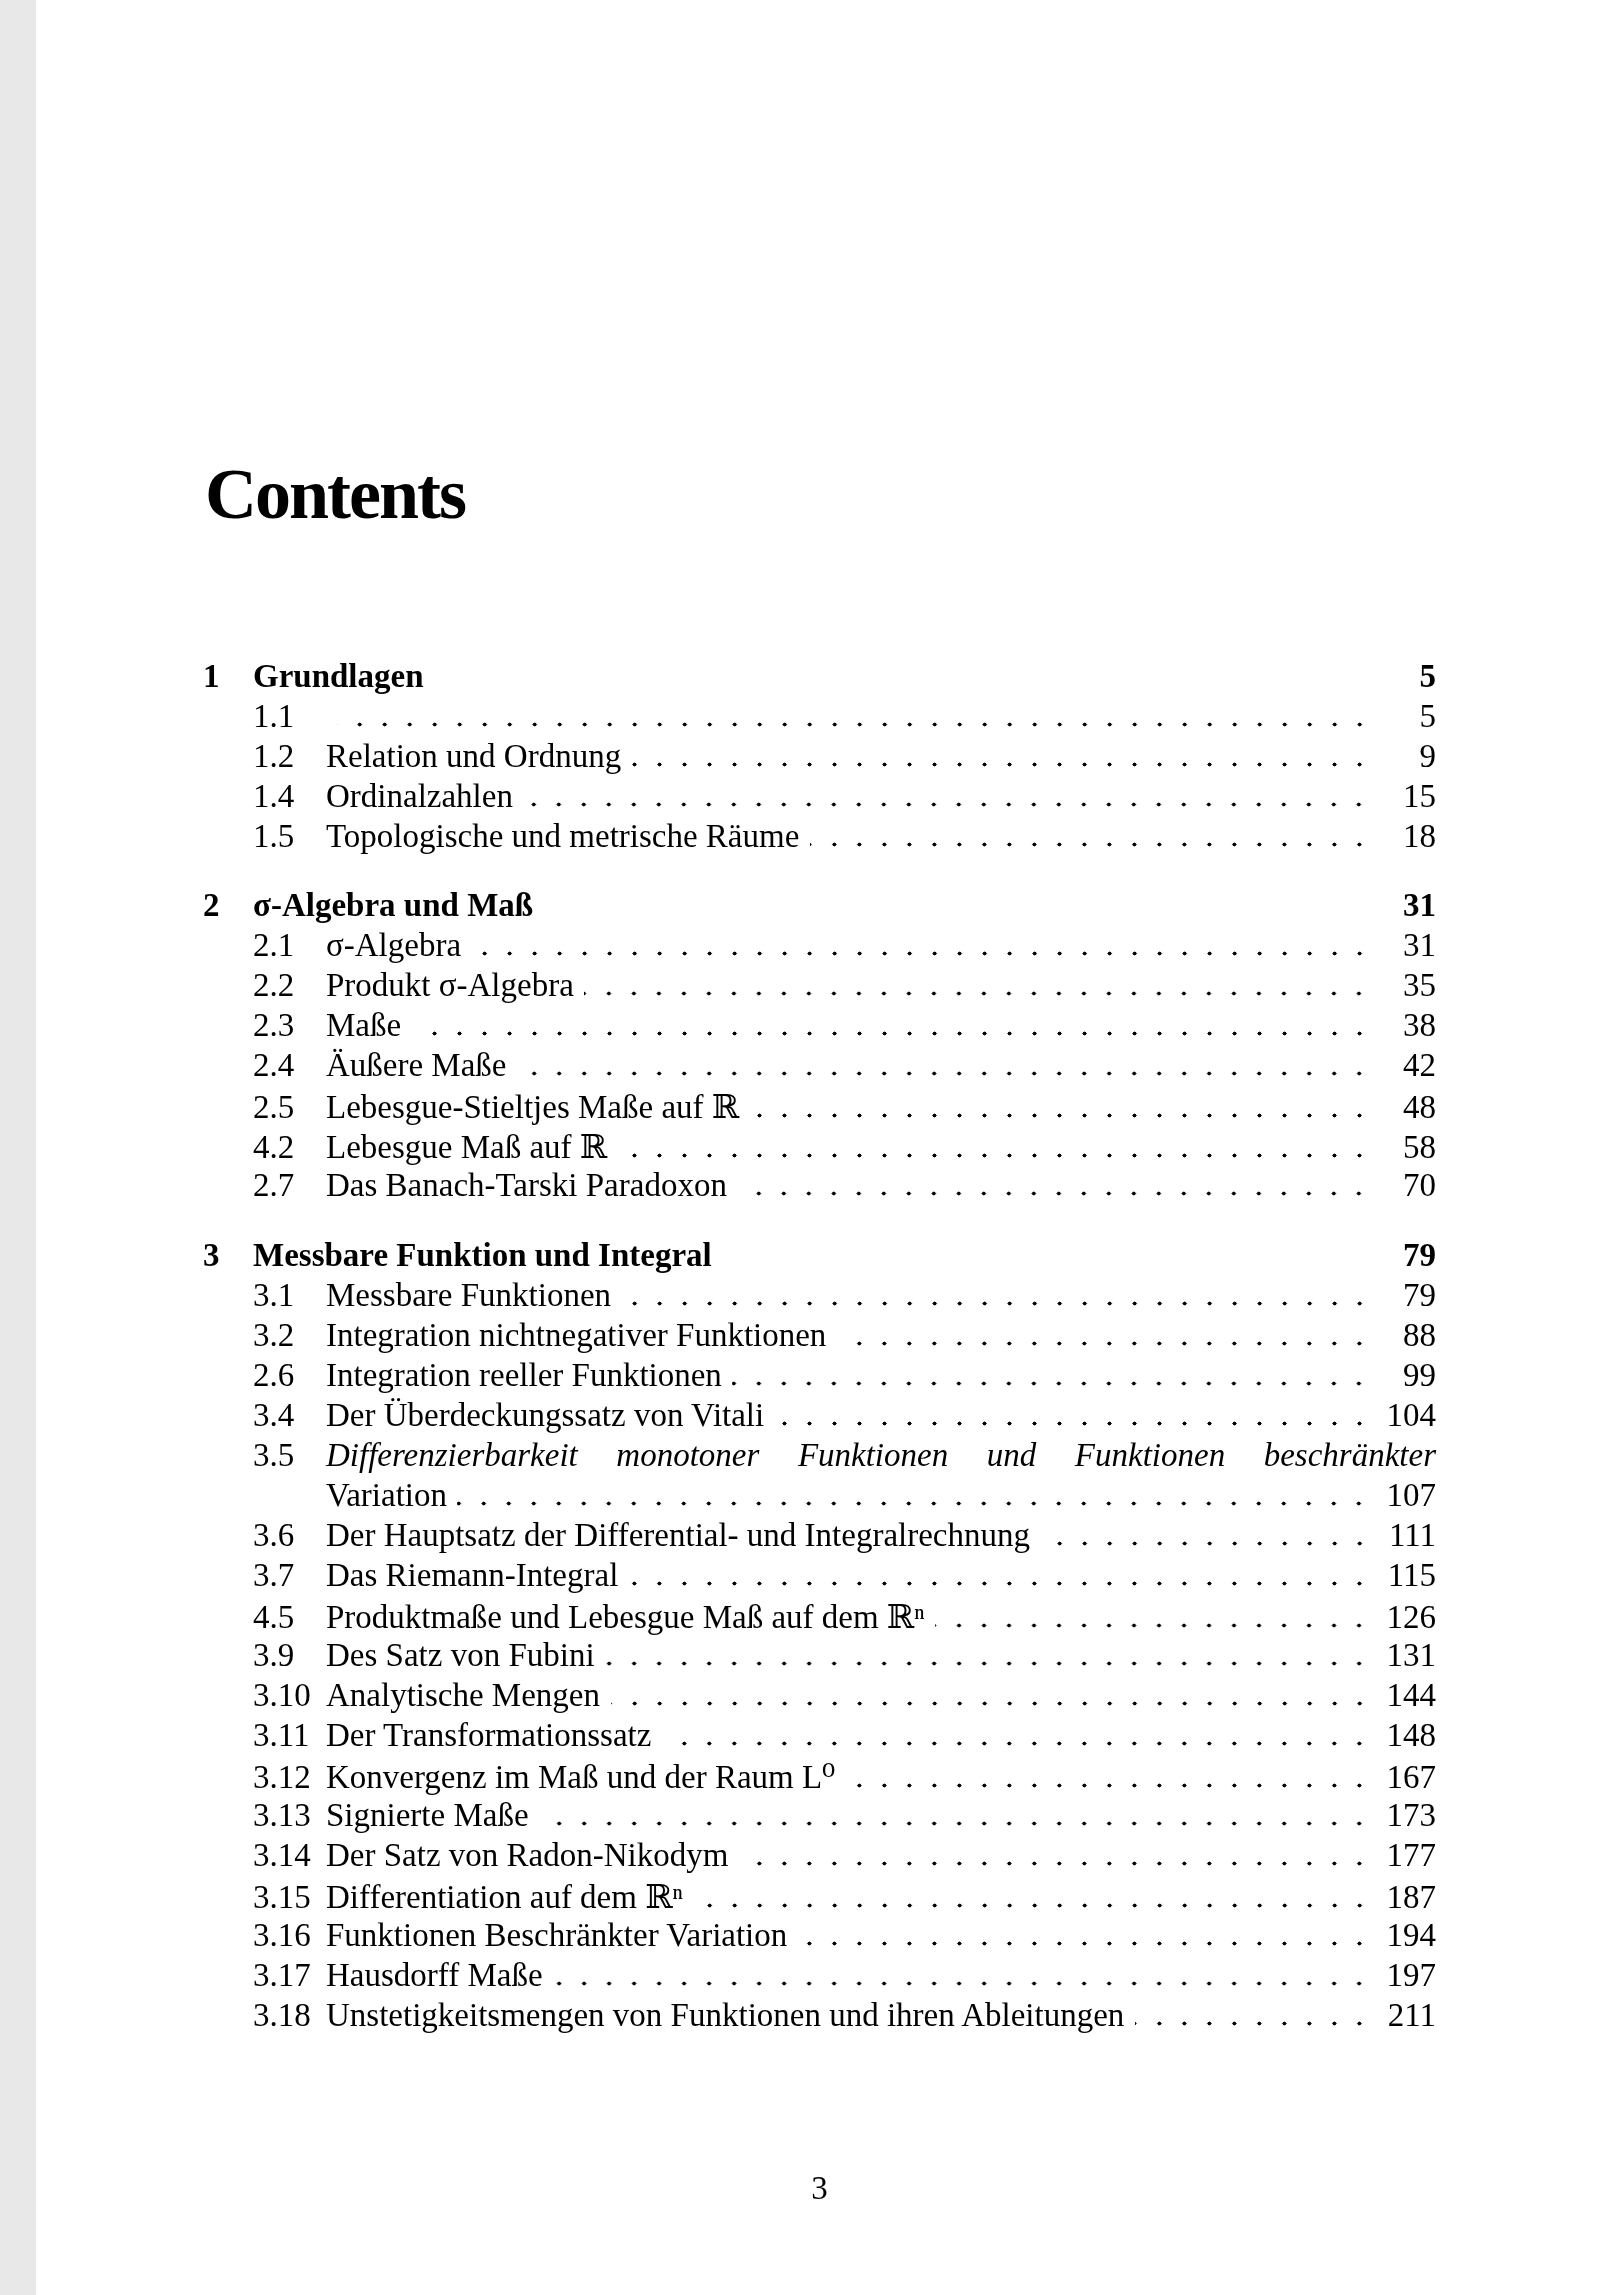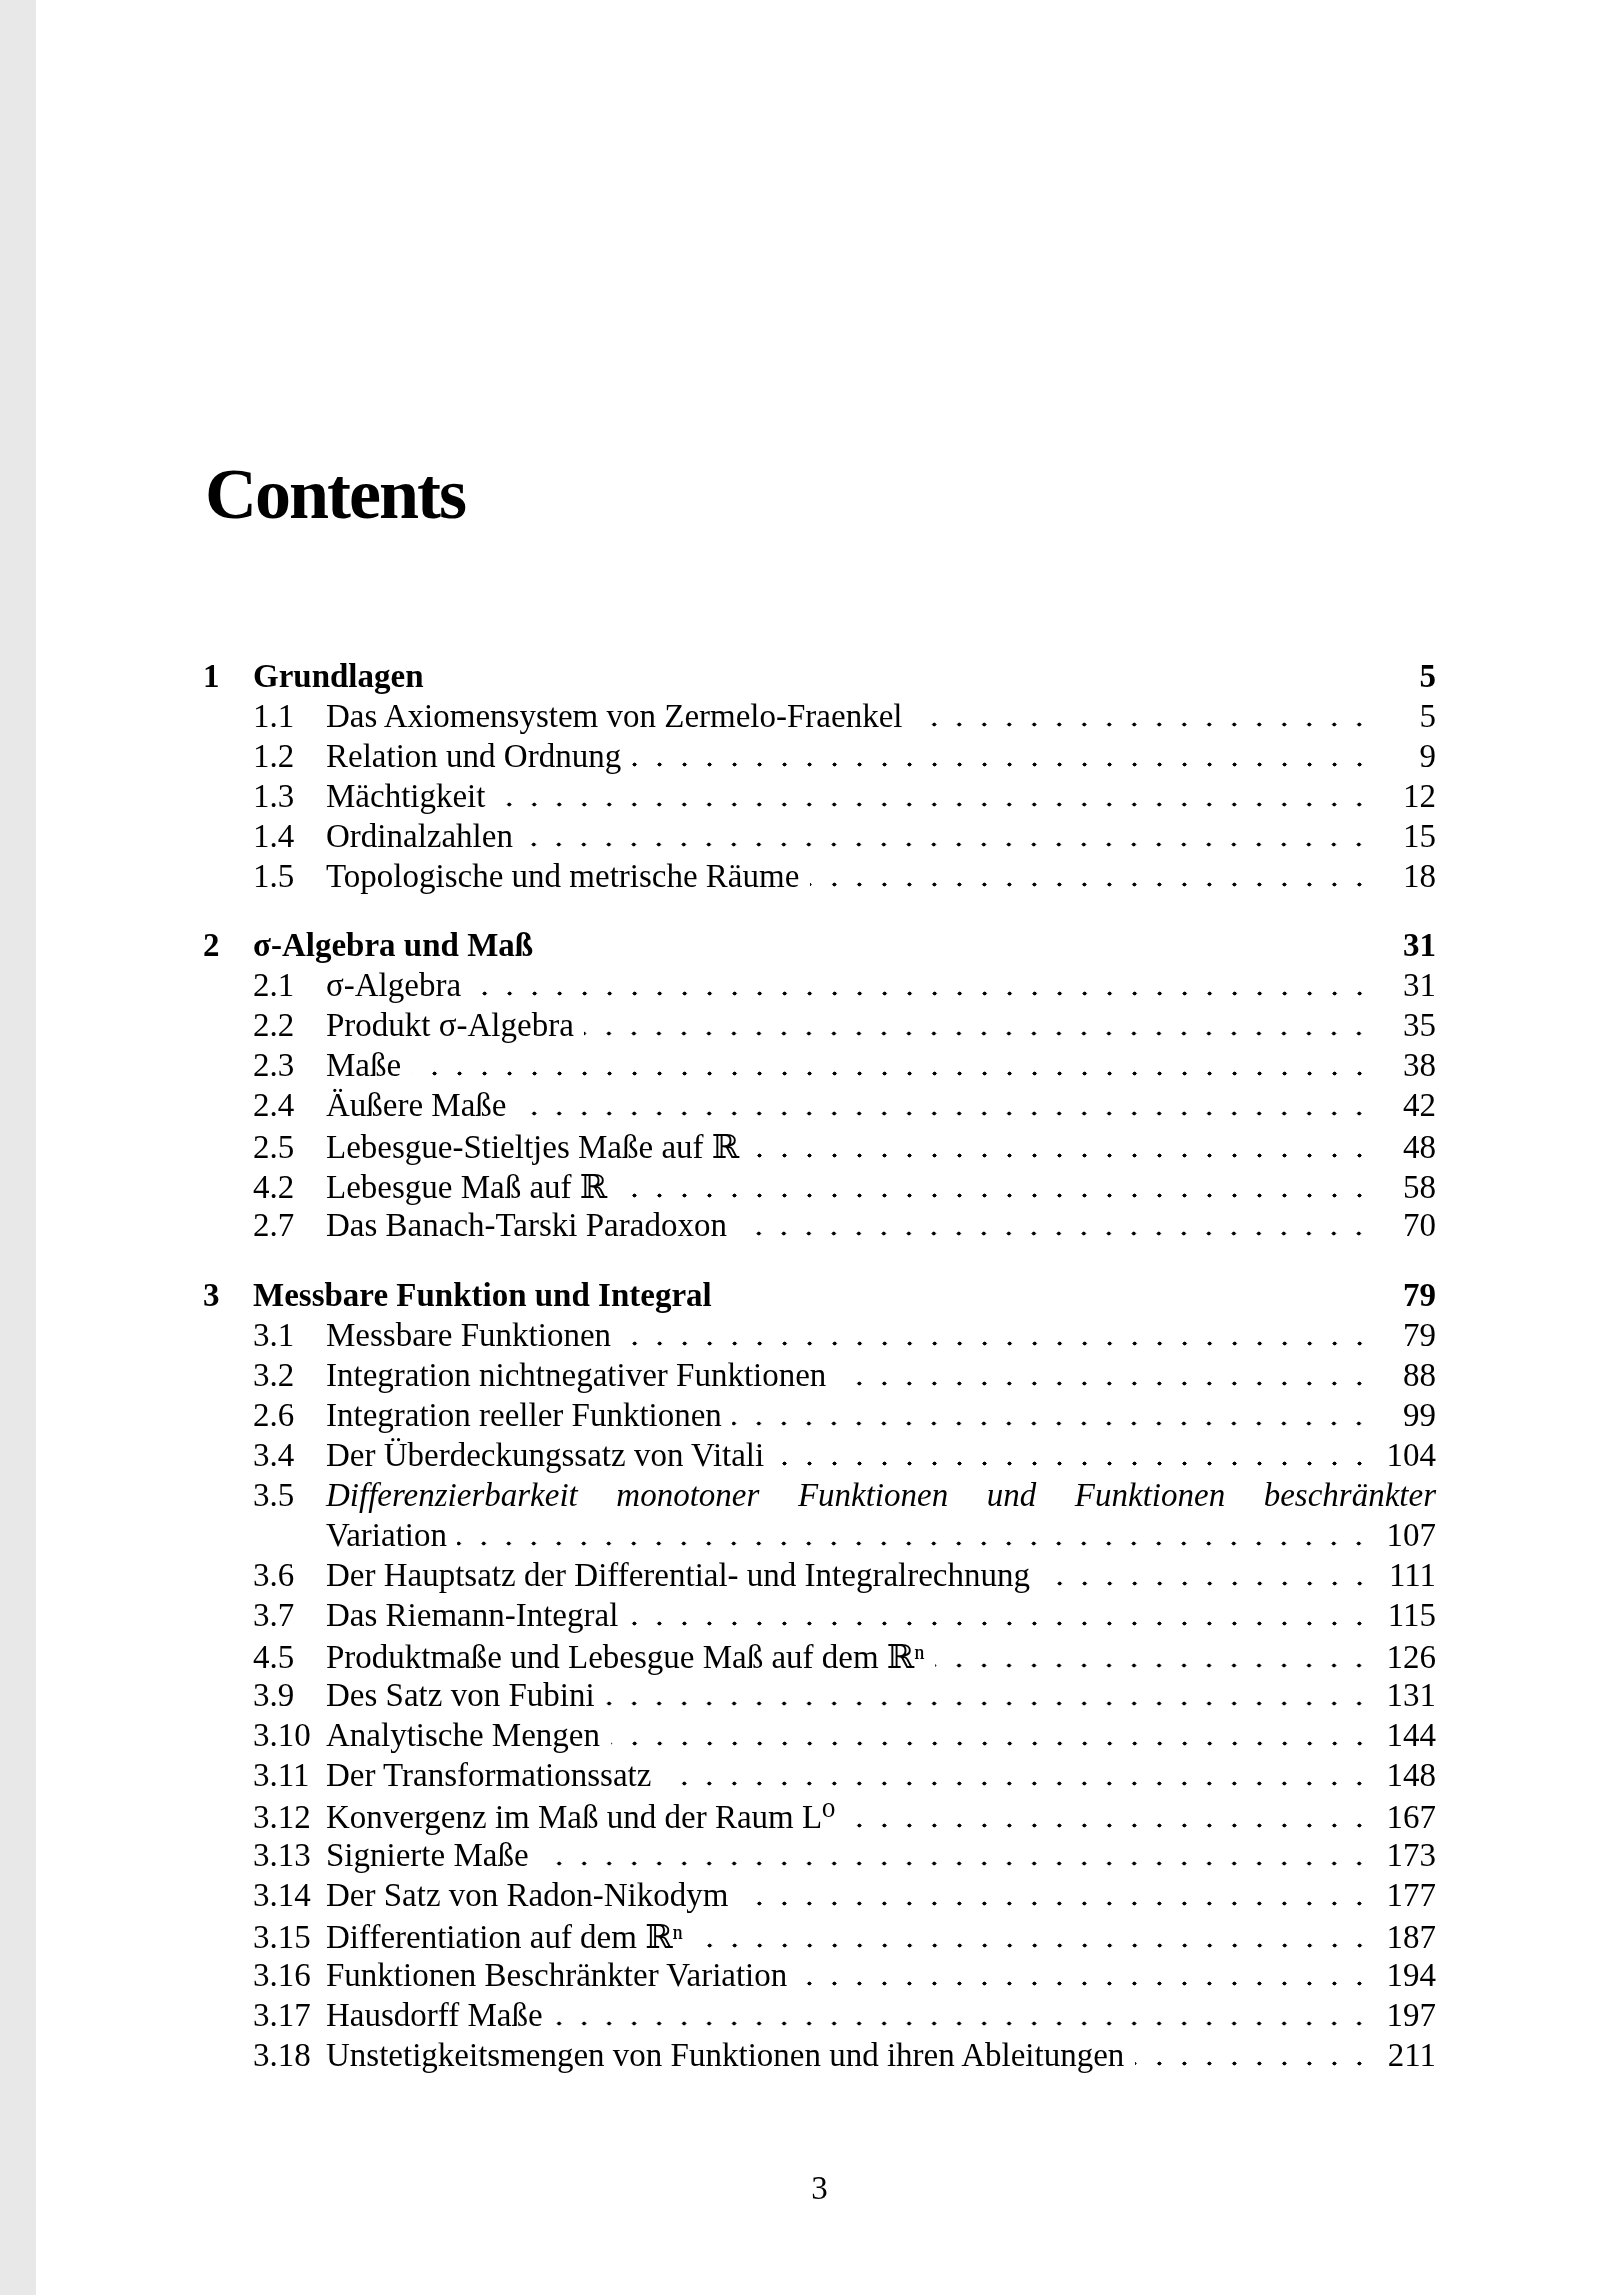--- a/index.html
+++ b/index.html
@@ -74,37 +74,29 @@
   <div class="toc">
       <div class="row chapter first">
         <span class="num-ch">1</span>
         <span class="ch-title">Grundlagen</span>
         <span class="spacer"></span>
         <span class="pagenum">5</span>
       </div>
       <div class="row section">
         <span class="indent"></span>
         <span class="num-sec">1.1</span>
-        <span class="entry-title">Das Axiomensystem von Zermelo-Fraenkel</span>
         <span class="leader"></span>
         <span class="pagenum">5</span>
       </div>
       <div class="row section">
         <span class="indent"></span>
         <span class="num-sec">1.2</span>
         <span class="entry-title">Relation und Ordnung</span>
         <span class="leader"></span>
         <span class="pagenum">9</span>
-      </div>
-      <div class="row section">
-        <span class="indent"></span>
-        <span class="num-sec">1.3</span>
-        <span class="entry-title">Mächtigkeit</span>
-        <span class="leader"></span>
-        <span class="pagenum">12</span>
       </div>
       <div class="row section">
         <span class="indent"></span>
         <span class="num-sec">1.4</span>
         <span class="entry-title">Ordinalzahlen</span>
         <span class="leader"></span>
         <span class="pagenum">15</span>
       </div>
       <div class="row section">
         <span class="indent"></span>

